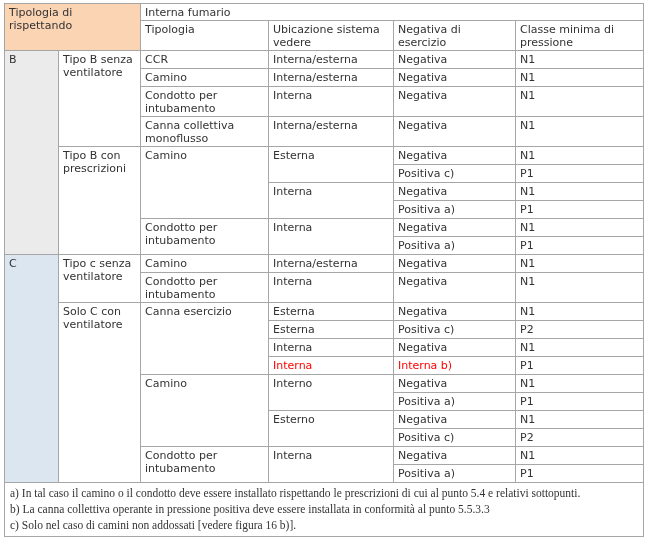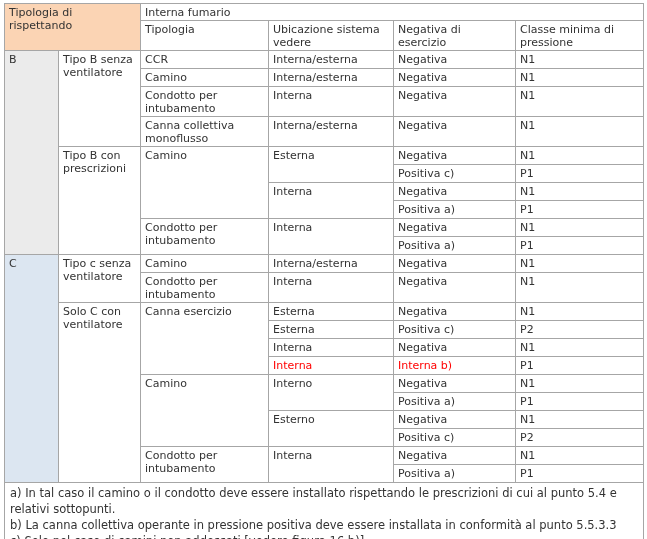--- a/index.html
+++ b/index.html
@@ -44,21 +44,21 @@
   th.corner{background:var(--peach);}
   td.bg-gray{background:var(--gray-col);}
   td.bg-blue{background:var(--blue-col);}
   td.red, span.red{color:var(--red);}
   tfoot td.notes{
     padding:2px 5px 3px 5px;
     font-size:11.5px;
     line-height:16px;
     height:auto;
   }
-  tfoot td.notes div{white-space:normal;}
+  tfoot td.notes div{white-space:normal;font-family:Liberation Serif, serif;}
 </style>
 </head>
 <body>
 
 <div class="table-wrap">
   <table class="flue">
     <colgroup>
       <col class="c1">
         <col class="c2">
         <col class="c3">

